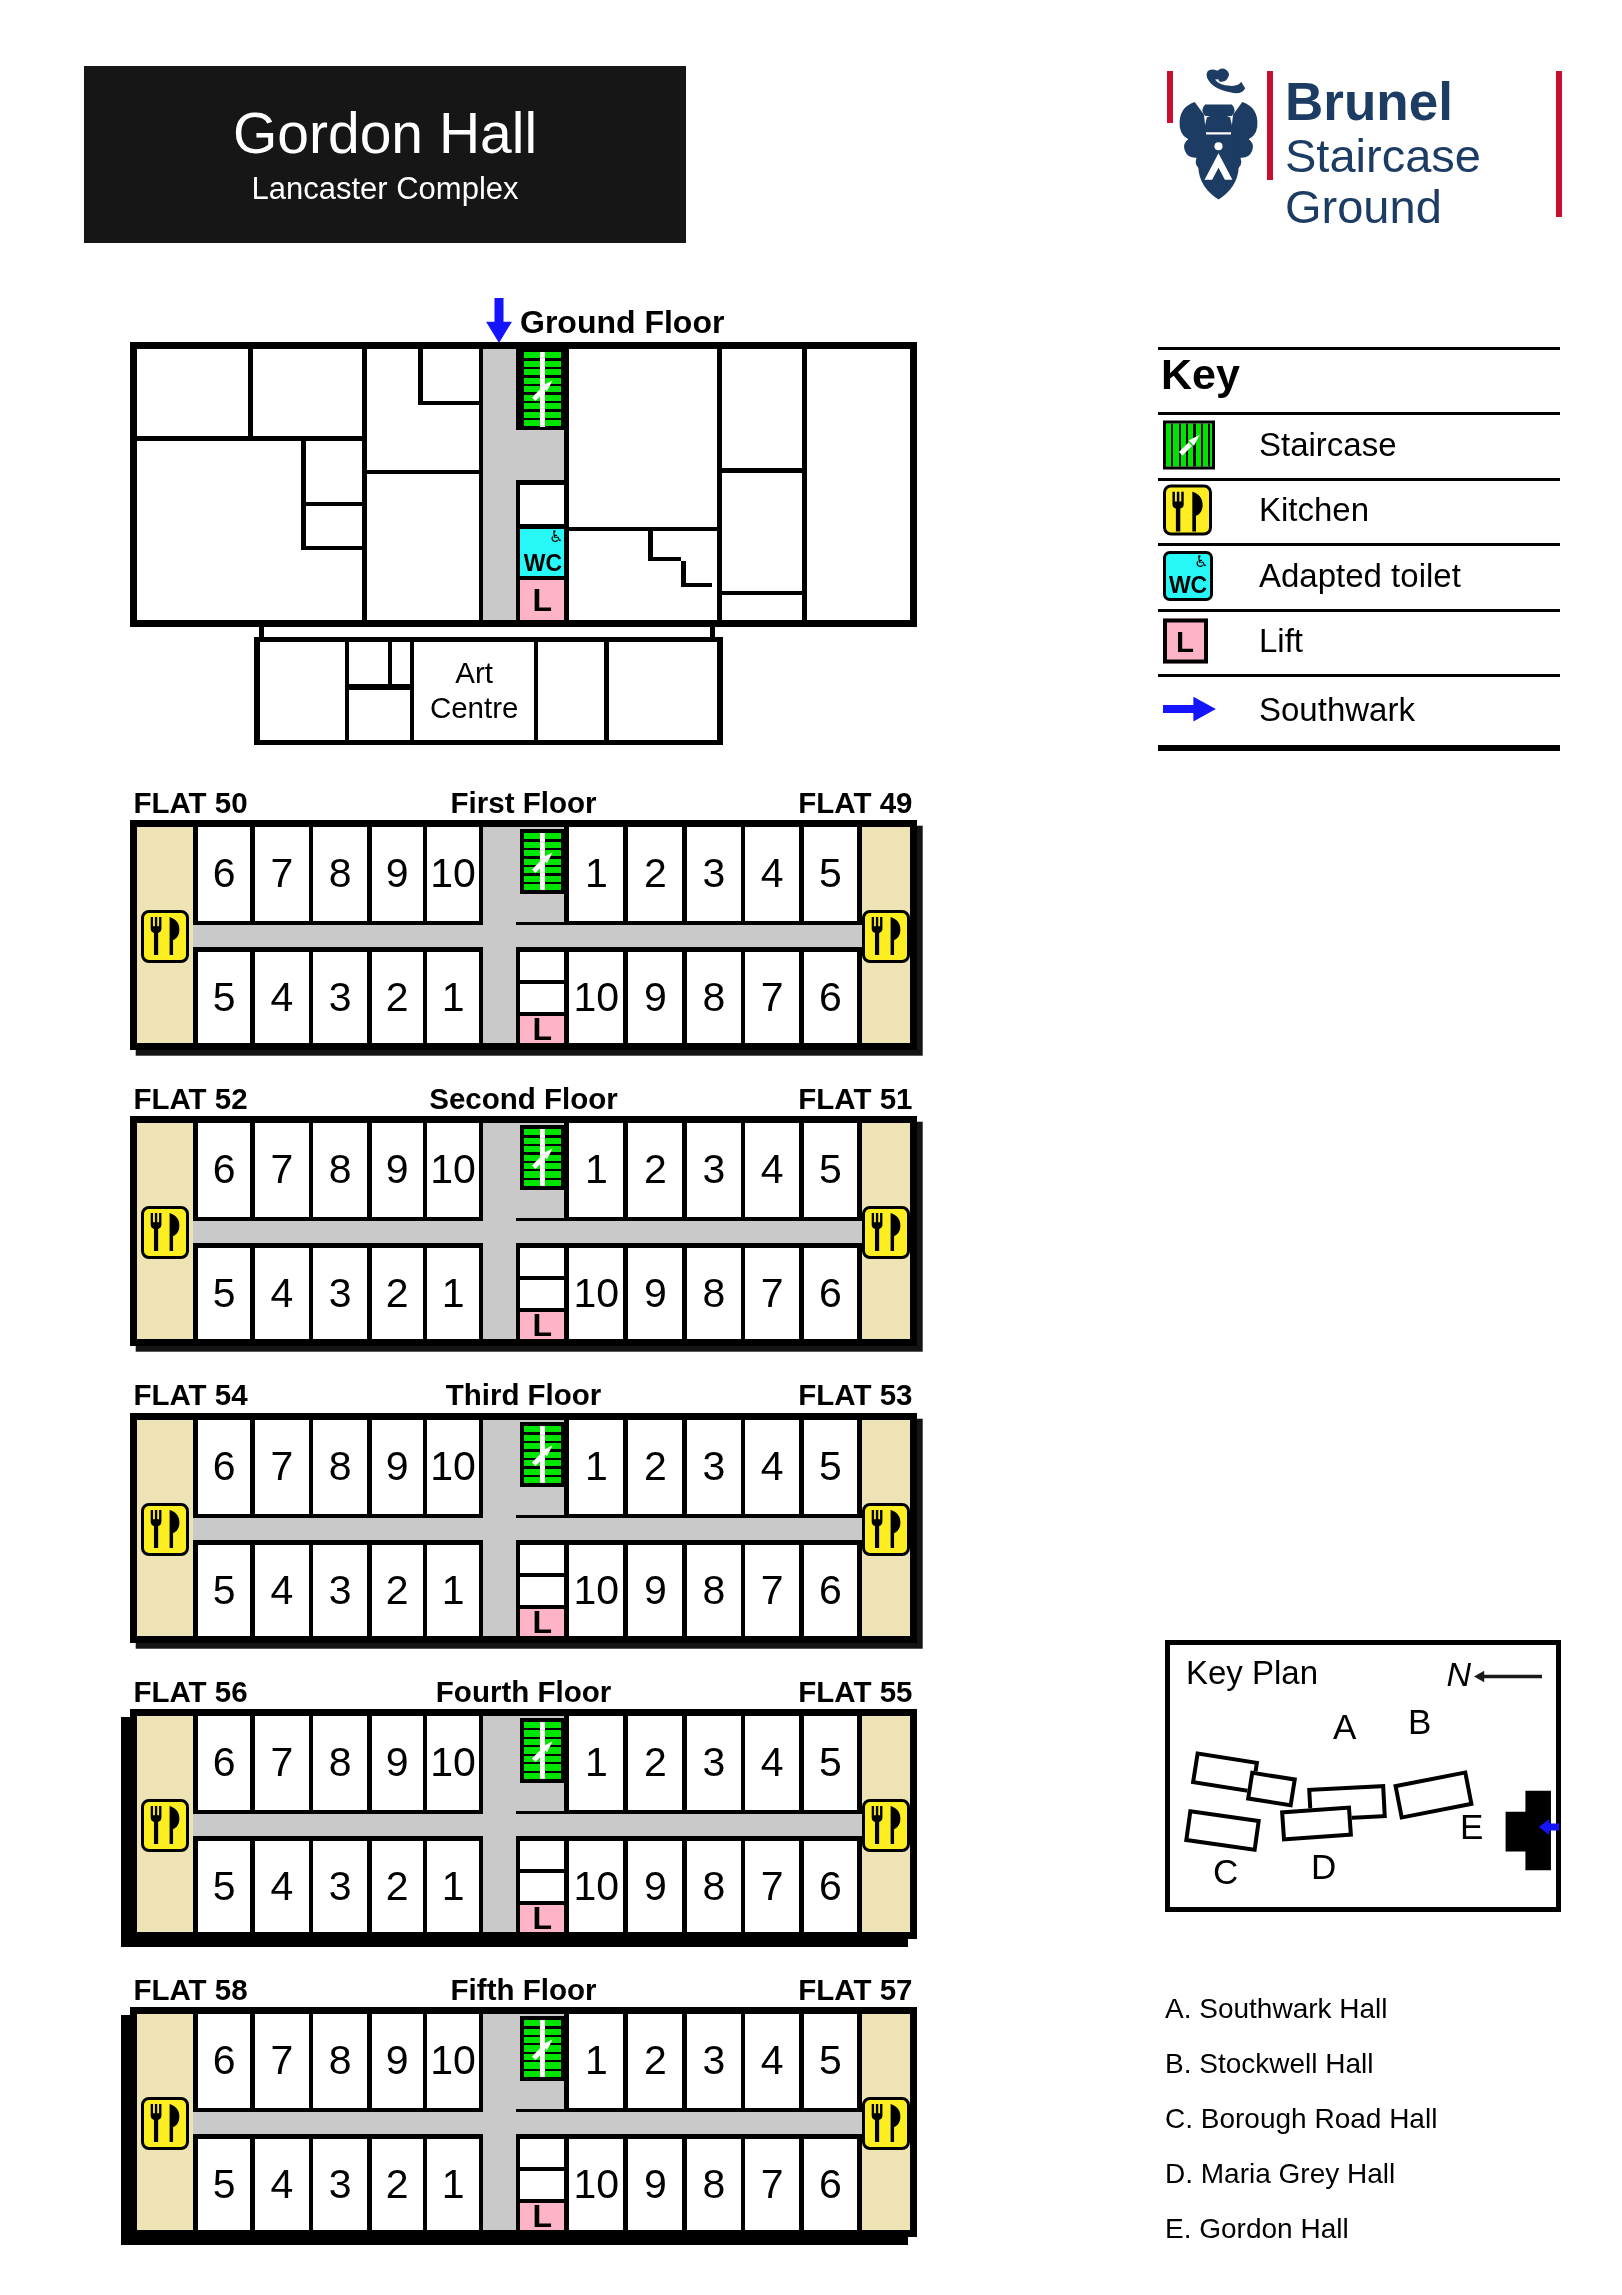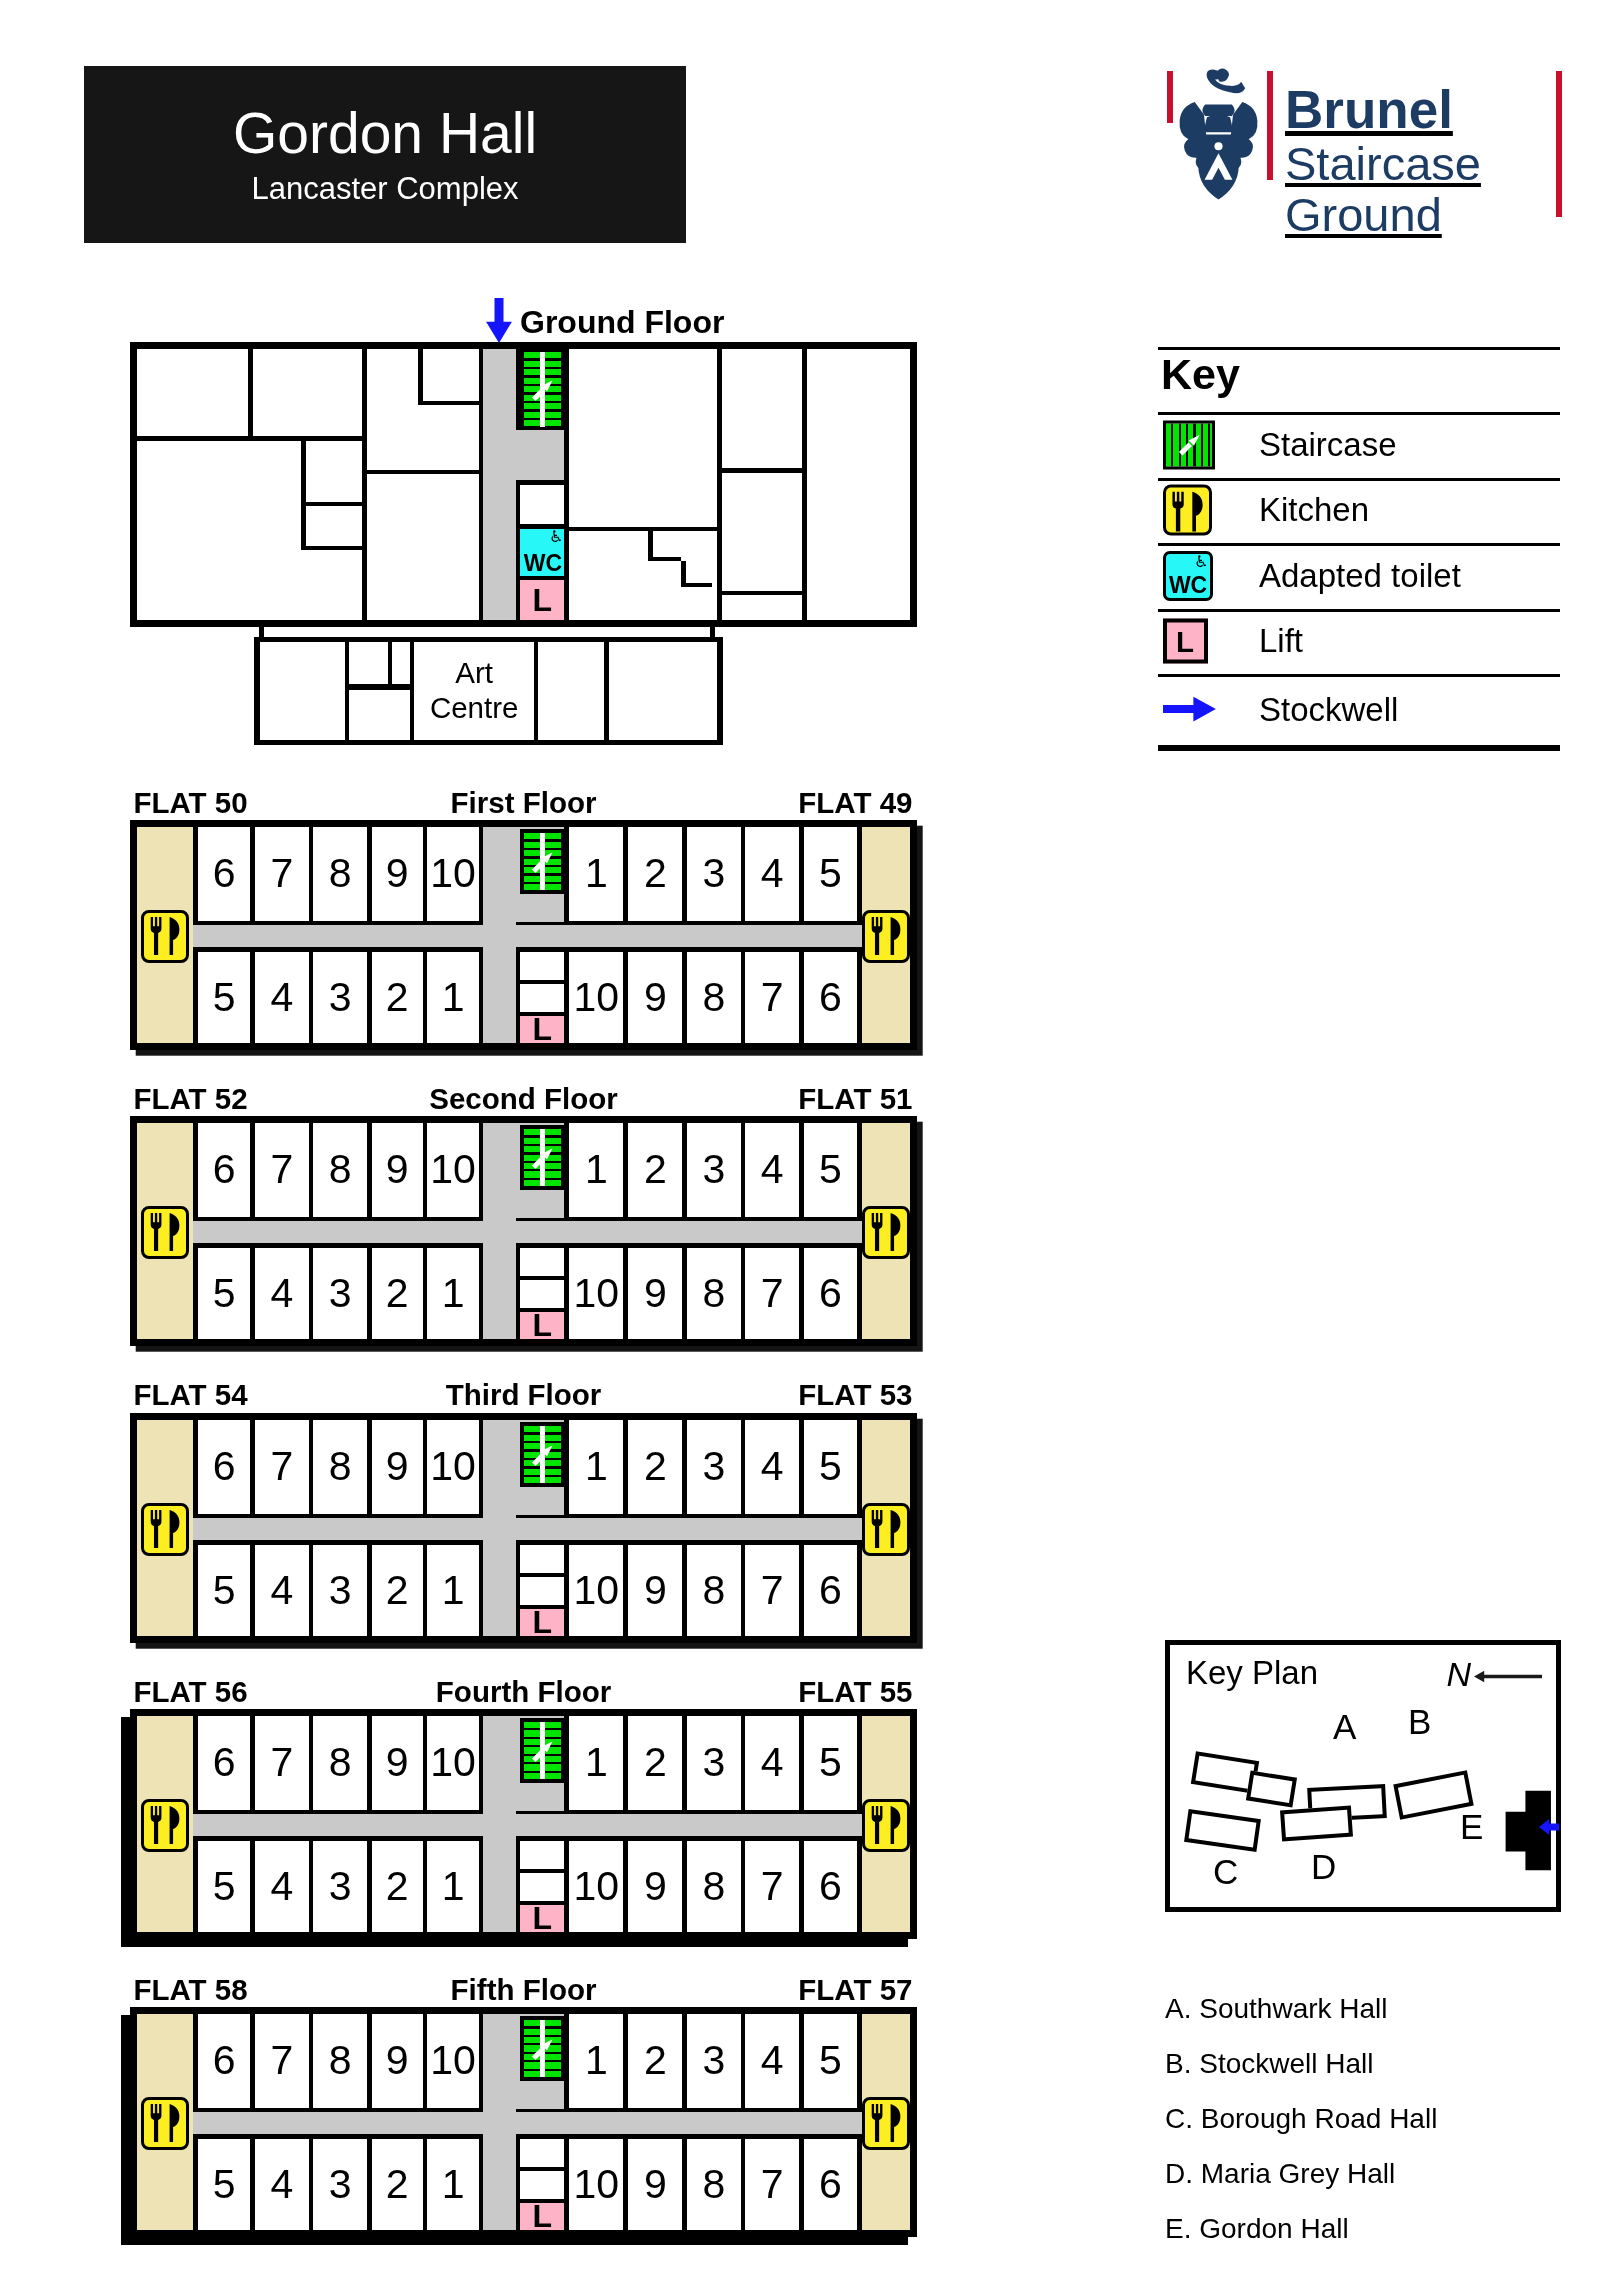--- a/index.html
+++ b/index.html
@@ -98,21 +98,21 @@
       <path d="M52 66 h46 q10 10 0 20 h-46 q-10 -10 0 -20 z"></path>
       <path d="M55 88 q20 -10 40 0 l6 26 h-52 z"></path>
       <path d="M40 118 h70 v52 c0 30 -16 48 -35 60 c-19 -12 -35 -30 -35 -60 z"></path>
     </g>
     <g fill="#fff">
       <circle cx="75" cy="138" r="7"></circle>
       <path d="M75 150 l24 46 h-13 l-11 -21 l-11 21 h-13 z"></path>
     </g>
   </svg>
   <div class="abs redbar" style="left:102px;top:7.4px;height:109px;"></div>
-  <div class="abs logo-text" style="left:120px;top:18px;text-decoration:underline;">
+  <div class="abs logo-text" style="left:120px;top:10px;">
     <div class="brunel-1">Brunel</div>
     <div class="brunel-2">Staircase</div>
     <div class="brunel-3">Ground</div>
   </div>
   <div class="abs redbar" style="left:391px;top:7.4px;height:146px;"></div>
 </div>
 
 <svg class="abs" style="left:486px;top:298px;" width="26" height="45" viewBox="0 0 46 80">
   <polygon fill="var(--blue)" points="15,0 31,0 31,42 46,42 23,80 0,42 15,42"></polygon>
 </svg>
@@ -223,21 +223,21 @@
         <div class="lift-k">
           <span>L</span>
         </div>
       </div>
       <span class="key-label">Lift</span>
     </div>
     <div class="abs key-row" style="top: 710px;">
       <div class="key-icn"><svg width="54" height="27" viewBox="0 0 96 48">
           <polygon fill="var(--blue)" points="0,17 54,17 54,2 94,24 54,46 54,31 0,31"></polygon>
         </svg></div>
-      <span class="key-label">Stockwell</span>
+      <span class="key-label">Southwark</span>
     </div>
   </div>
 
 <div id="floors">
     <div>
     <div class="abs floor-row" style="top: 782px;">
       <span class="flat-label l">FLAT 50</span>
       <span class="floor-title">First Floor</span>
       <span class="flat-label r">FLAT 49</span>
     </div>

